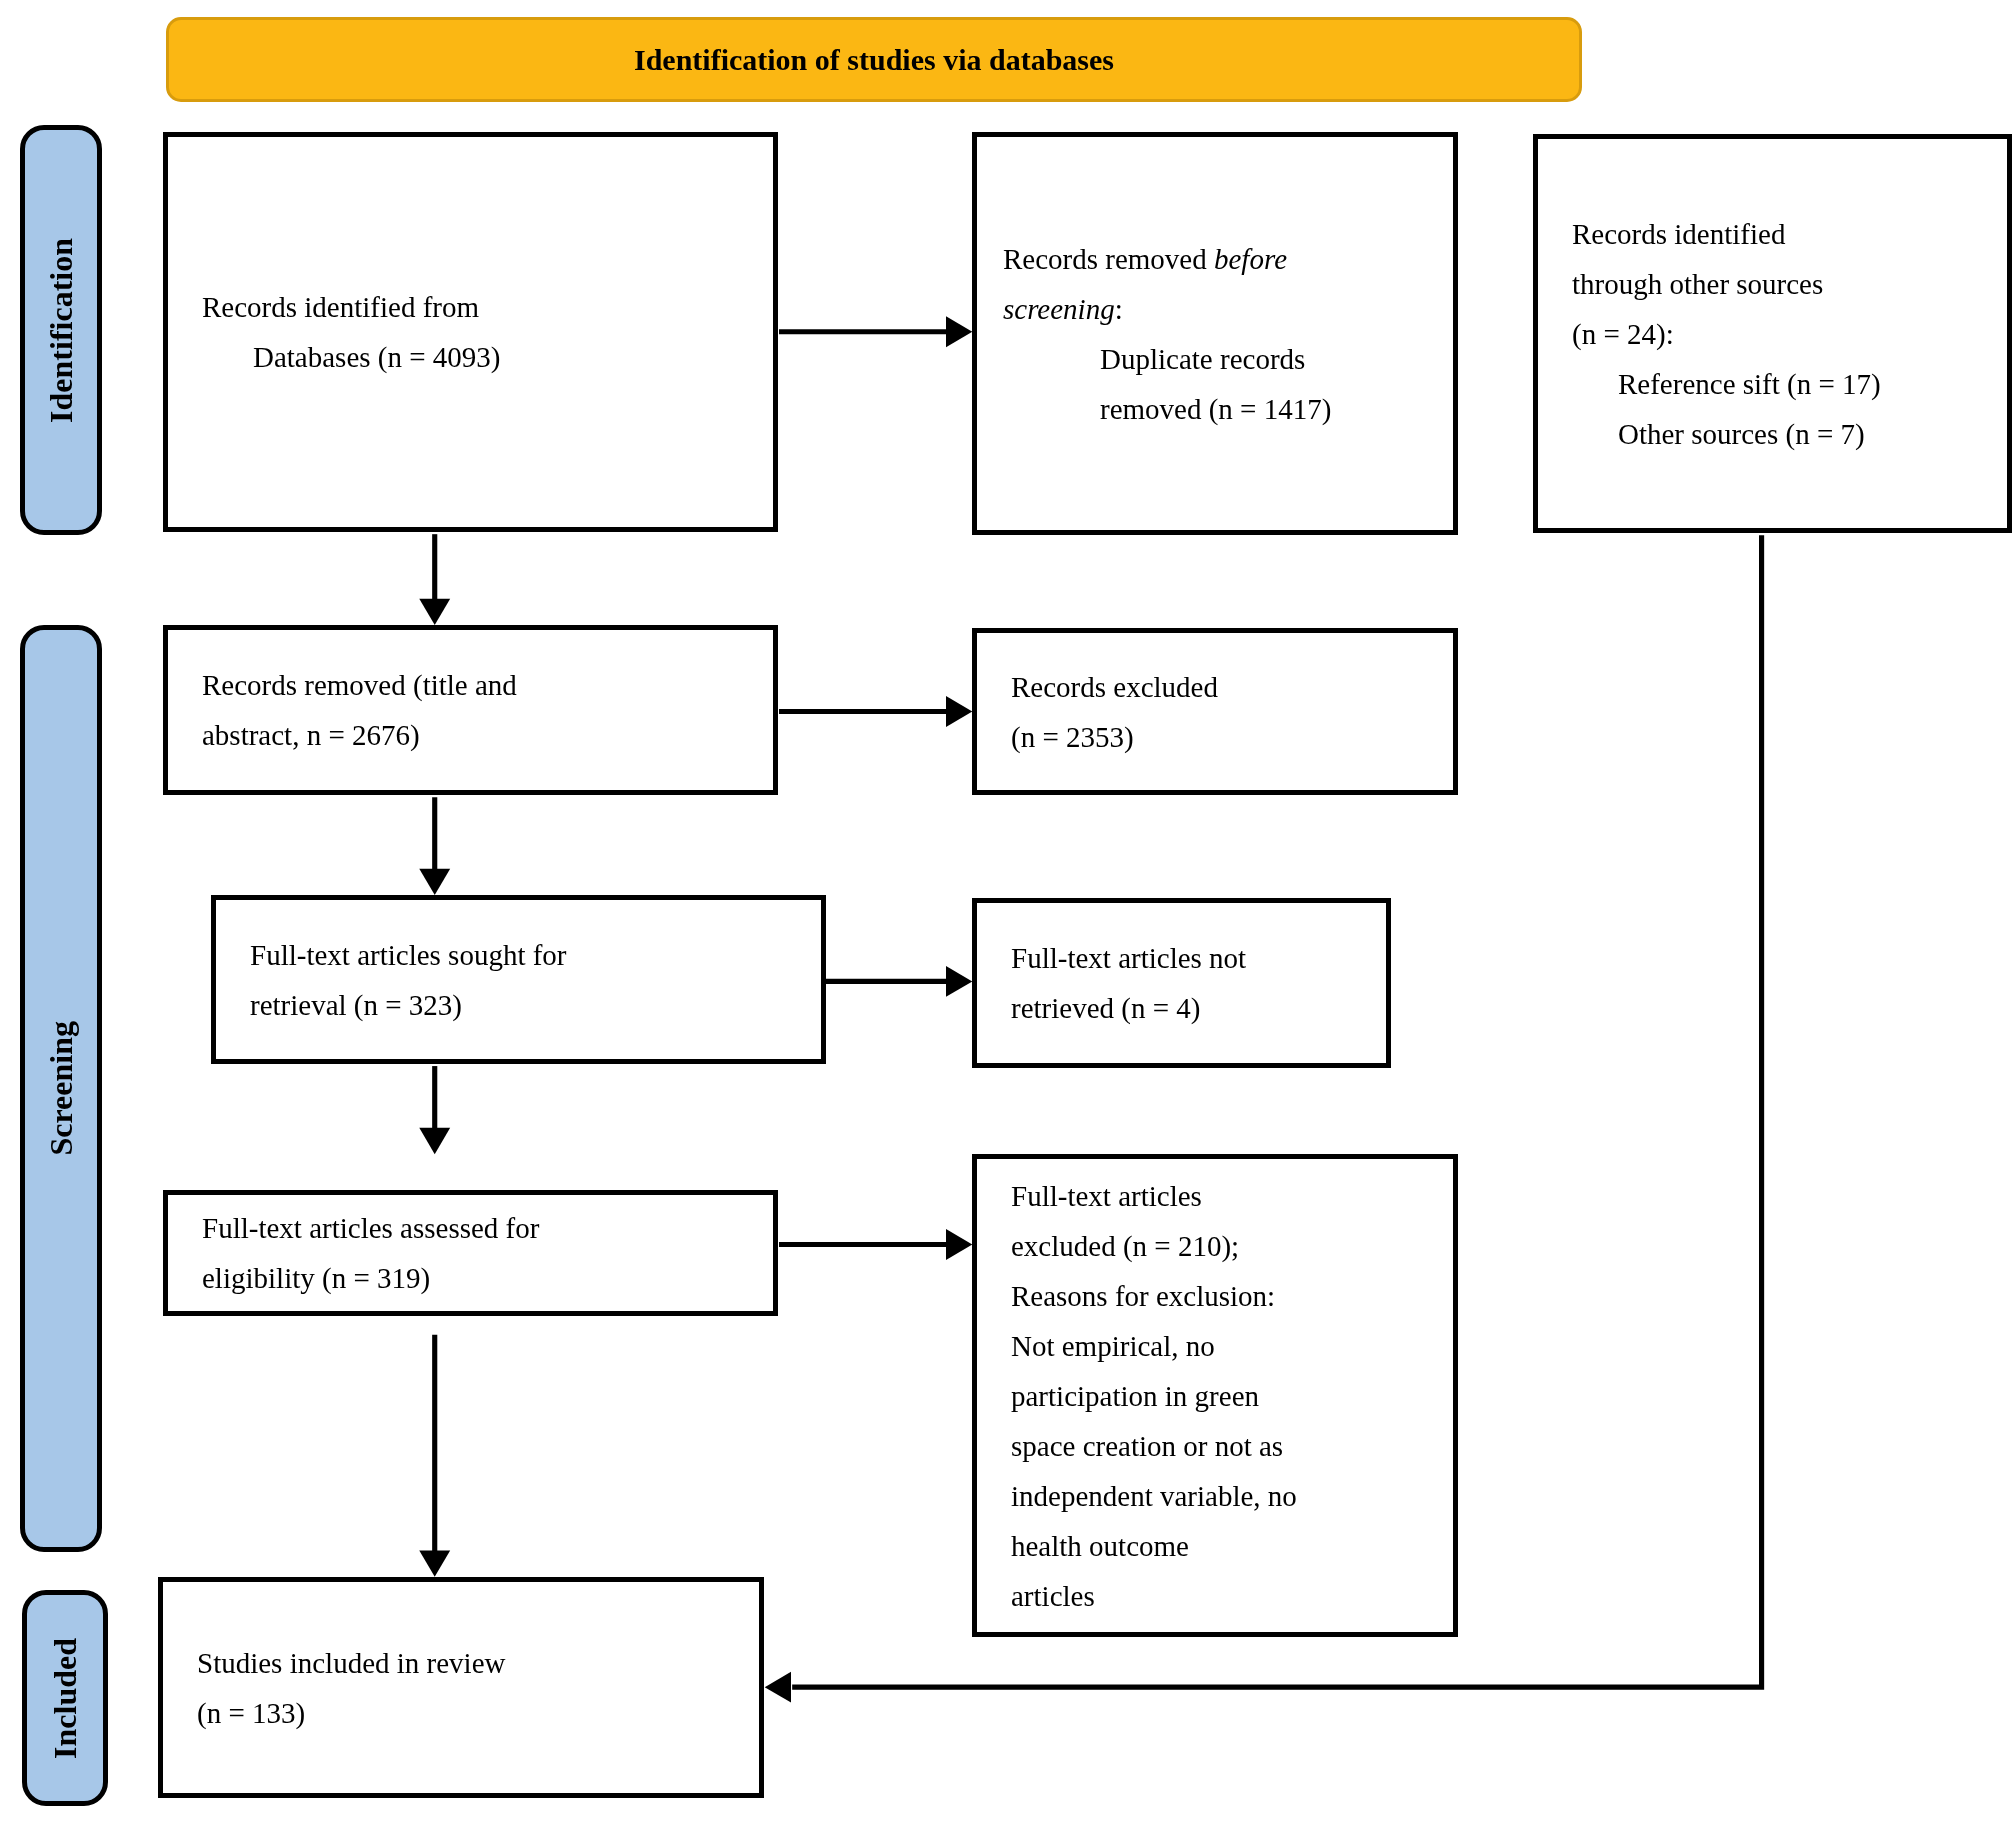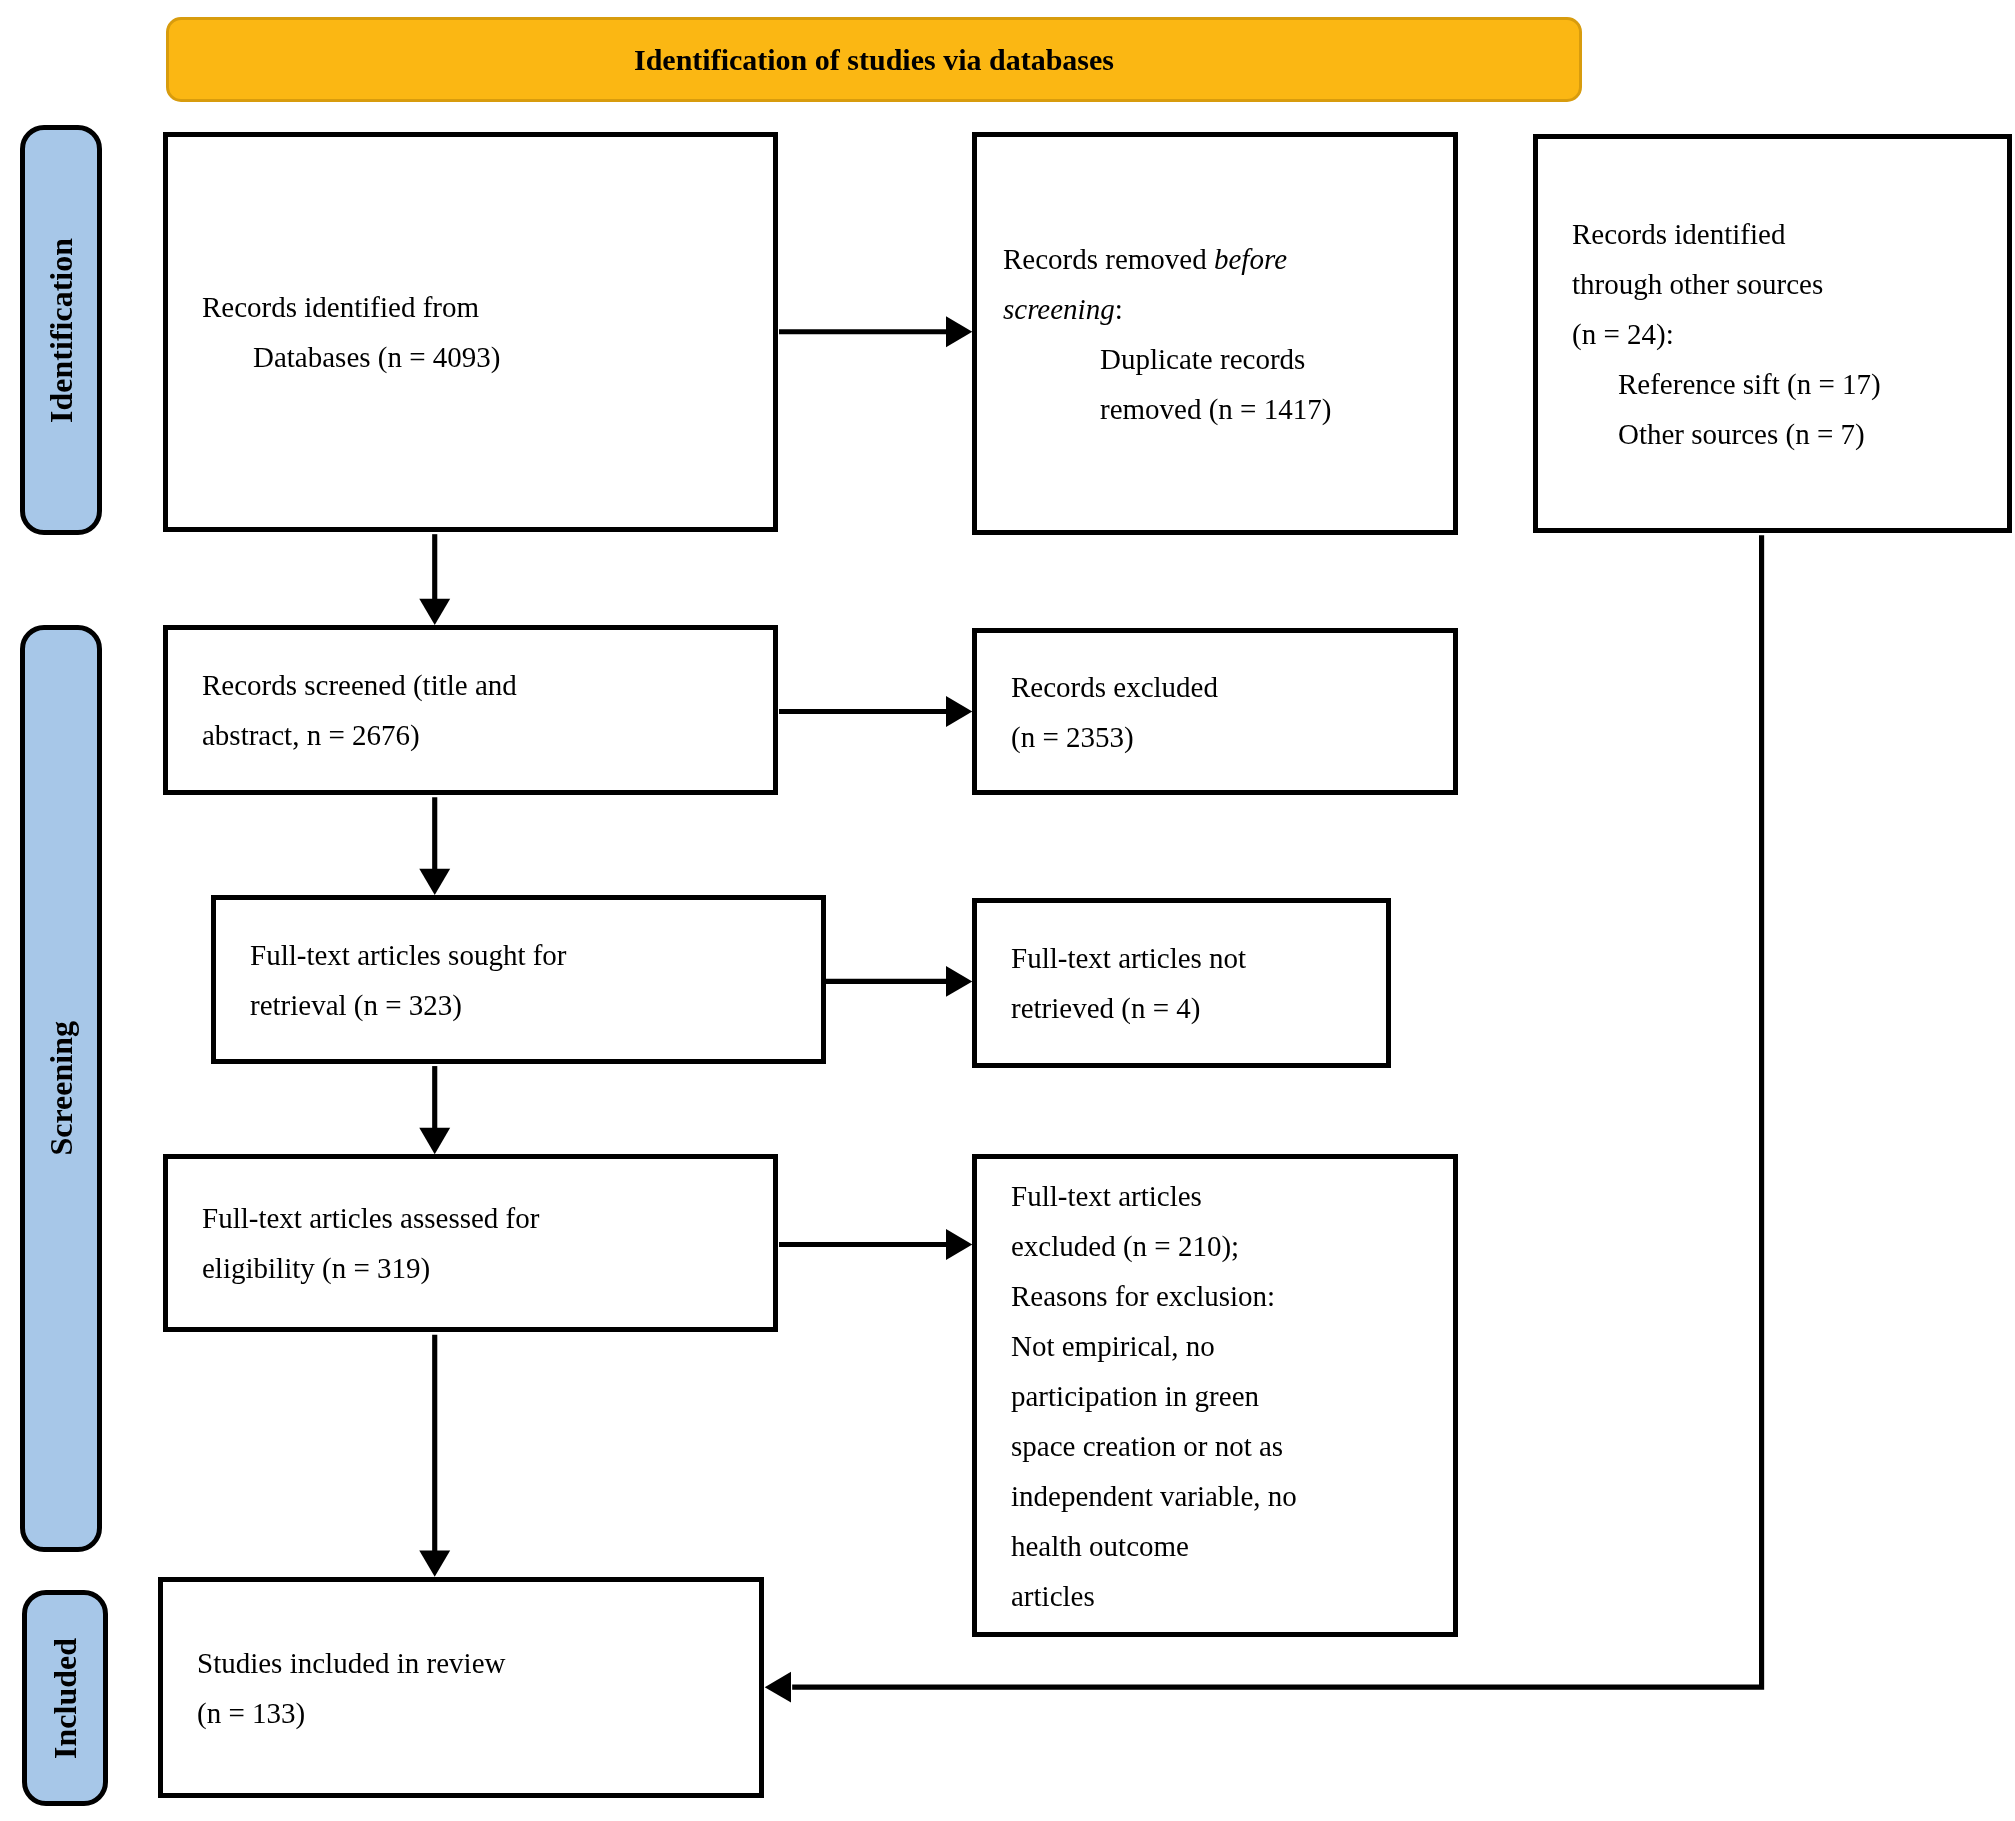--- a/index.html
+++ b/index.html
@@ -63,21 +63,21 @@
   .ind-bullet{margin-left:97px;}
   .ind-src{margin-left:46px;}
 
   .b-records-identified{left:163px;top:132px;width:615px;height:400px;}
   .b-records-removed{left:972px;top:132px;width:486px;height:403px;padding-left:26px;}
   .b-other-sources{left:1533px;top:134px;width:479px;height:399px;}
   .b-records-screened{left:163px;top:625px;width:615px;height:170px;}
   .b-records-excluded{left:972px;top:628px;width:486px;height:167px;}
   .b-fulltext-sought{left:163px;top:895px;width:615px;height:169px;margin-left:48px;}
   .b-fulltext-not-retrieved{left:972px;top:898px;width:419px;height:170px;}
-  .b-fulltext-assessed{left:163px;top:1154px;width:615px;height:178px;}
+  .b-fulltext-assessed{left:163px;top:1190px;width:615px;height:126px;}
   .b-fulltext-excluded{left:972px;top:1154px;width:486px;height:483px;}
   .b-studies-included{left:158px;top:1577px;width:606px;height:221px;}
 </style>
 </head>
 <body>
 
 <div class="canvas">
 
   <svg class="arrows" viewBox="0 0 3523 3184">
     <g>
@@ -146,21 +146,21 @@
 
   <div class="box b-other-sources">
     <div class="line">Records identified</div>
     <div class="line">through other sources</div>
     <div class="line">(n = 24):</div>
     <div class="line ind-src">Reference sift (n = 17)</div>
     <div class="line ind-src">Other sources (n = 7)</div>
   </div>
 
   <div class="box b-records-screened">
-    <div class="line">Records screened (title and</div>
+    <div class="line">Records removed (title and</div>
     <div class="line">abstract, n = 2676)</div>
   </div>
 
   <div class="box b-records-excluded">
     <div class="line">Records excluded</div>
     <div class="line">(n = 2353)</div>
   </div>
 
   <div class="box b-fulltext-sought">
     <div class="line">Full-text articles sought for</div>

